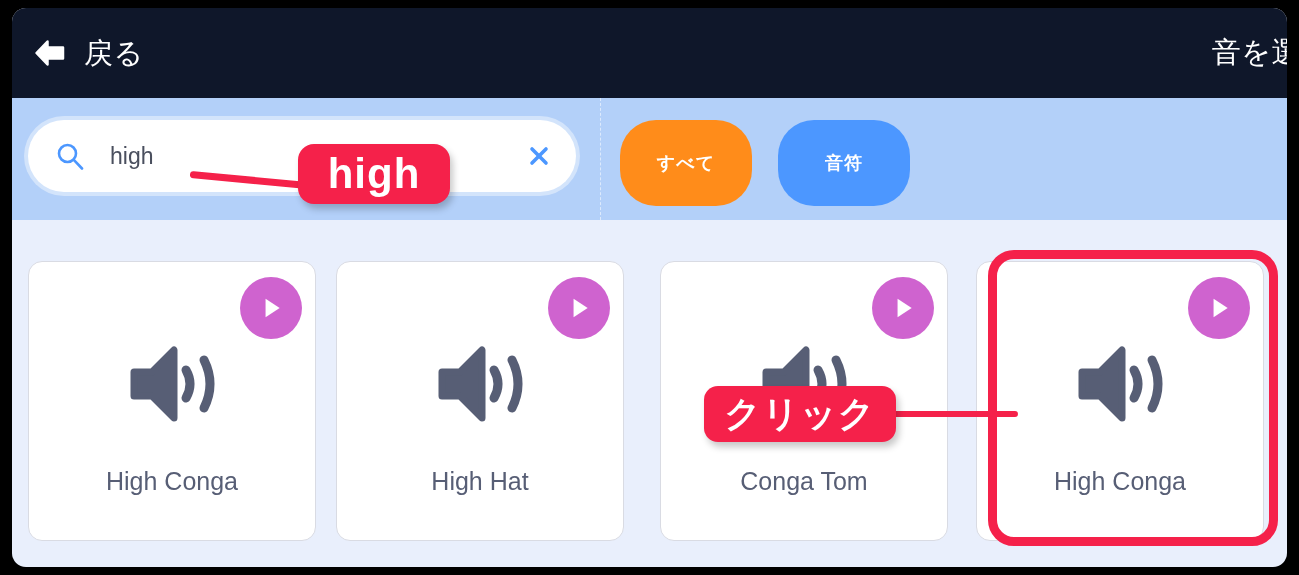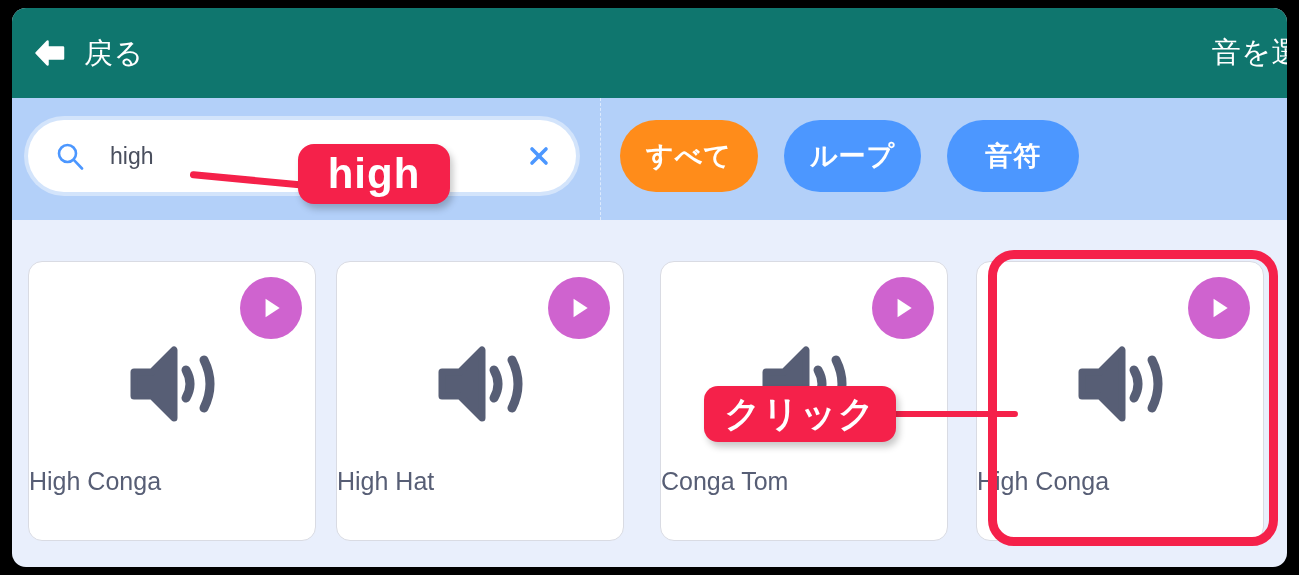--- a/index.html
+++ b/index.html
@@ -26,21 +26,21 @@
     border-radius: 14px;
     overflow: hidden;
   }
 
   
   .header {
     position: absolute;
     left: 0; top: 0;
     width: 100%;
     height: 90px;
-    background: #0f766e;
+    background: #0f172a;
     box-sizing: border-box;
   }
   .back-btn {
     position: absolute;
     left: 22px;
     top: 0;
     height: 90px;
     display: flex;
     align-items: center;
     gap: 18px;
@@ -134,29 +134,29 @@
 
   .chips {
     position: absolute;
     left: 608px;
     top: 22px;
     display: flex;
     gap: 26px;
     align-items: center;
   }
   .chip {
-    height: 72px;
+    height: 86px;
     min-width: 132px;
     padding: 0 26px;
     border: none;
     border-radius: 36px;
     background: #4C97FF;
     color: #ffffff;
     font-family: inherit;
-    font-size: 27px;
+    font-size: 18px;
     font-weight: bold;
     letter-spacing: 1px;
     cursor: pointer;
     display: flex;
     align-items: center;
     justify-content: center;
     box-sizing: border-box;
     white-space: nowrap;
   }
   .chip.active { background: #FF8C1A; }
@@ -206,20 +206,21 @@
     right: 0;
     top: 80px;
     display: flex;
     justify-content: center;
   }
   .card-label {
     position: absolute;
     left: 0;
     right: 0;
     bottom: 46px;
+    text-align: center;
     font-size: 25px;
     color: #575E75;
     line-height: 1;
   }
 
   
   .annot-line {
     position: absolute;
     background: #F5214A;
     border-radius: 4px;
@@ -309,21 +310,20 @@
           <line x1="5" y1="5" x2="19" y2="19" stroke="#4C97FF" stroke-width="3.6" stroke-linecap="round"></line>
           <line x1="19" y1="5" x2="5" y2="19" stroke="#4C97FF" stroke-width="3.6" stroke-linecap="round"></line>
         </svg>
       </button>
     </div>
 
     <div class="divider"></div>
 
     <div class="chips">
       <button class="chip active">すべて</button>
-      <button class="chip">ループ</button>
       <button class="chip">音符</button>
     </div>
   </div>
 
   <div class="grid">
 
     <div class="card">
       <div class="play-badge">
         <svg viewBox="0 0 24 24" width="26" height="26">
           <path d="M7 3.5 L20 12 L7 20.5 Z" fill="#ffffff"></path>

